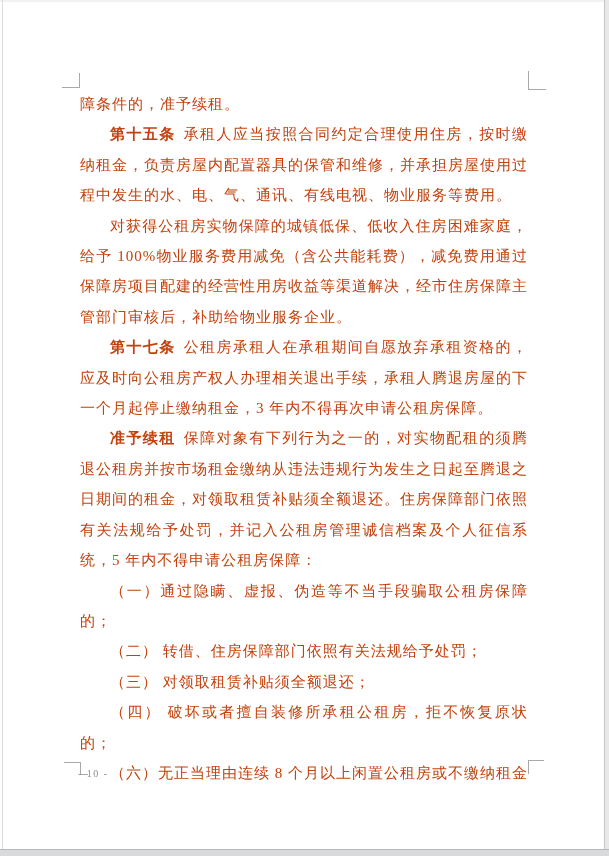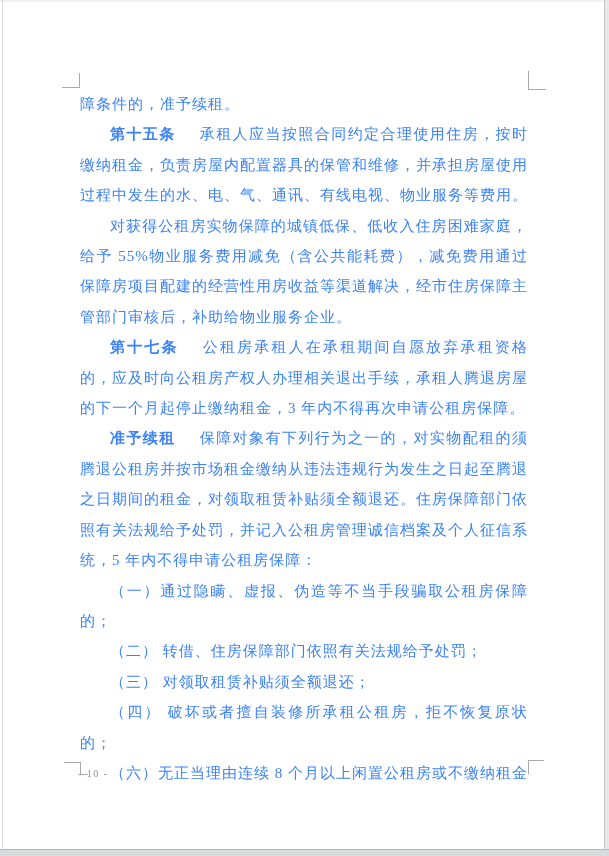--- a/index.html
+++ b/index.html
@@ -24,27 +24,27 @@
   .mark-bl2 { left: 80px;  top: 774px; width: 8px;  height: 1px;  background: #a9a9a9; }
   .mark-br  { left: 528px; top: 760px; width: 15px; height: 13px; border-top: 1px solid #a9a9a9;   border-left: 1px solid #a9a9a9; }
 
   
   .textbody {
     position: absolute;
     left: 80px; top: 89px; width: 448px;
     font-size: 15px;
     line-height: 30.4px;
     letter-spacing: 1px;
-    color: #3b82f6;
+    color: #c2410c;
     text-align: justify;
     text-justify: inter-ideograph;
   }
   .para { margin: 0; text-indent: 2em; }
   .para.noindent { text-indent: 0; }
-  .art { font-weight: bold; margin-right: 24px; }
+  .art { font-weight: bold; margin-right: 8px; }
 
   
   .footer {
     position: absolute;
     left: 78px; top: 768px;
     font-size: 10px;
     letter-spacing: 1.5px;
     color: #8c8c8c;
   }
 </style>
@@ -60,21 +60,21 @@
 
   <div class="mark mark-tl"></div>
   <div class="mark mark-tr"></div>
   <div class="mark mark-bl"></div>
   <div class="mark mark-bl2"></div>
   <div class="mark mark-br"></div>
 
   <div class="textbody">
     <p class="para noindent"><span>障条件的，准予续租。</span></p>
     <p class="para"><b class="art">第十五条</b><span>承租人应当按照合同约定合理使用住房，按时缴纳租金，负责房屋内配置器具的保管和维修，并承担房屋使用过程中发生的水、电、气、通讯、有线电视、物业服务等费用。</span></p>
-    <p class="para"><span>对获得公租房实物保障的城镇低保、低收入住房困难家庭，给予 55%物业服务费用减免（含公共能耗费），减免费用通过保障房项目配建的经营性用房收益等渠道解决，经市住房保障主管部门审核后，补助给物业服务企业。</span></p>
+    <p class="para"><span>对获得公租房实物保障的城镇低保、低收入住房困难家庭，给予 100%物业服务费用减免（含公共能耗费），减免费用通过保障房项目配建的经营性用房收益等渠道解决，经市住房保障主管部门审核后，补助给物业服务企业。</span></p>
     <p class="para"><b class="art">第十七条</b><span>公租房承租人在承租期间自愿放弃承租资格的，应及时向公租房产权人办理相关退出手续，承租人腾退房屋的下一个月起停止缴纳租金，3 年内不得再次申请公租房保障。</span></p>
     <p class="para"><b class="art">准予续租</b><span>保障对象有下列行为之一的，对实物配租的须腾退公租房并按市场租金缴纳从违法违规行为发生之日起至腾退之日期间的租金，对领取租赁补贴须全额退还。住房保障部门依照有关法规给予处罚，并记入公租房管理诚信档案及个人征信系统，5 年内不得申请公租房保障：</span></p>
     <p class="para"><span>（一）通过隐瞒、虚报、伪造等不当手段骗取公租房保障的；</span></p>
     <p class="para"><span>（二） 转借、住房保障部门依照有关法规给予处罚；</span></p>
     <p class="para"><span>（三） 对领取租赁补贴须全额退还；</span></p>
     <p class="para"><span>（四） 破坏或者擅自装修所承租公租房，拒不恢复原状的；</span></p>
     <p class="para"><span>（六）无正当理由连续 8 个月以上闲置公租房或不缴纳租金</span></p>
   </div>
 
   <div class="footer">- 10 -</div>

